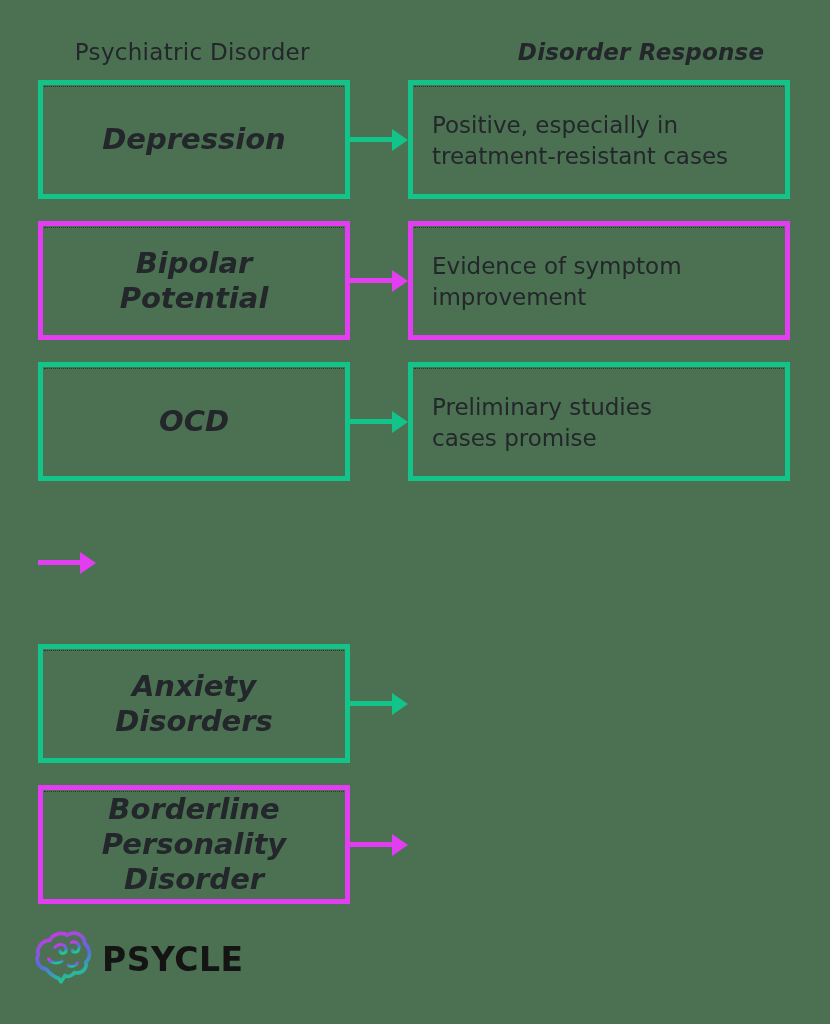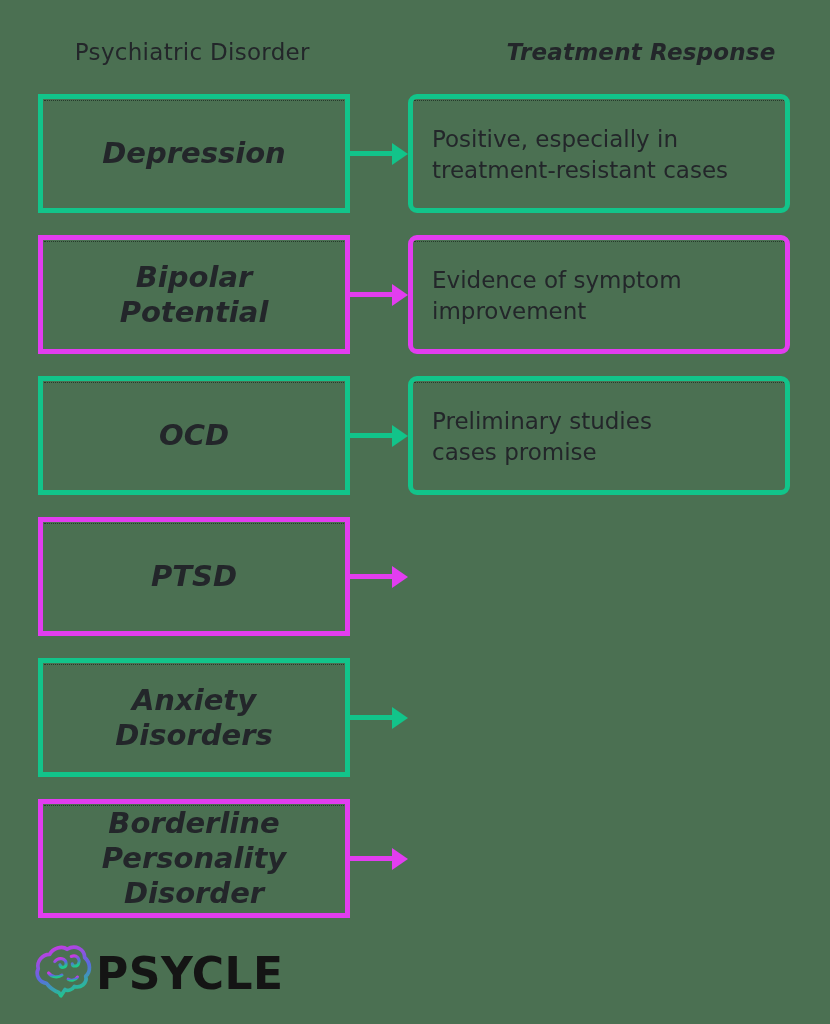--- a/index.html
+++ b/index.html
@@ -12,21 +12,21 @@
   *{box-sizing:border-box;margin:0;padding:0;}
   html,body{width:830px;height:1024px;overflow:hidden;}
   body{
     background:var(--bg);
     font-family:"DejaVu Sans","Liberation Sans",sans-serif;
     color:var(--text);
   }
   .canvas{position:relative;width:830px;height:1024px;padding:38px 0 0 38px;}
 
   
-  .headers{display:flex;margin-bottom:28px;gap:24px;}
+  .headers{display:flex;margin-bottom:14px;gap:24px;}
   .hdr{display:block;line-height:28px;text-align:center;}
   .hdr-left{width:312px;font-size:23px;font-weight:500;letter-spacing:.3px;}
   .spacer{width:58px;}
   .hdr-right{width:382px;font-size:23px;font-weight:bold;font-style:italic;letter-spacing:.2px;}
 
   
   .row{display:flex;height:119px;margin-bottom:22px;}
   .accent-green{--accent:var(--green);}
   .accent-magenta{--accent:var(--magenta);}
   .box{position:relative;border:5px solid var(--accent);background:transparent;}
@@ -36,40 +36,40 @@
   }
   .disorder-box{width:312px;display:flex;align-items:center;justify-content:center;}
   .disorder-label{
     font-size:29px;font-weight:bold;font-style:italic;line-height:1.2;
     text-align:center;white-space:pre-line;color:var(--text);
   }
   .arrow{width:58px;display:flex;align-items:center;color:var(--accent);}
   .arrow-line{flex:1;height:5px;background:currentColor;}
   .arrow-head{width:0;height:0;border-top:11px solid transparent;
     border-bottom:11px solid transparent;border-left:16px solid currentColor;}
-  .response-box{width:382px;border-radius:9px;}
+  .response-box{width:382px;}
   .response-text{
     padding:25px 14px 0 19px;font-size:23px;line-height:1.35;
     white-space:pre-line;color:var(--text);
   }
 
   
   .brand{display:flex;align-items:center;margin:14px 0 0 -8px;height:66px;}
   .brain{width:66px;height:66px;}
-  .brand-name{font-size:44px;font-weight:bold;letter-spacing:.5px;color:var(--logo);text-align:right;}
+  .brand-name{font-size:33px;font-weight:bold;letter-spacing:.5px;color:var(--logo);margin-left:6px;text-align:right;}
 </style>
 </head>
 <body>
 
 <div class="canvas">
 
   <div class="headers">
     <span class="hdr hdr-left">Psychiatric Disorder</span>
     <span class="spacer"></span>
-    <span class="hdr hdr-right">Treatment Response</span>
+    <span class="hdr hdr-right">Disorder Response</span>
   </div>
 
   <div class="row accent-green">
     <div class="box disorder-box">
       <span class="disorder-label">Depression</span>
     </div>
     <div class="arrow">
       <span class="arrow-line"></span>
       <span class="arrow-head"></span>
     </div>
@@ -102,23 +102,20 @@
       <span class="arrow-line"></span>
       <span class="arrow-head"></span>
     </div>
     <div class="box response-box">
       <div class="response-text">Preliminary studies
 cases promise</div>
     </div>
   </div>
 
   <div class="row accent-magenta">
-    <div class="box disorder-box">
-      <span class="disorder-label">PTSD</span>
-    </div>
     <div class="arrow">
       <span class="arrow-line"></span>
       <span class="arrow-head"></span>
     </div>
   </div>
 
   <div class="row accent-green">
     <div class="box disorder-box">
       <span class="disorder-label">Anxiety
 Disorders</span>

